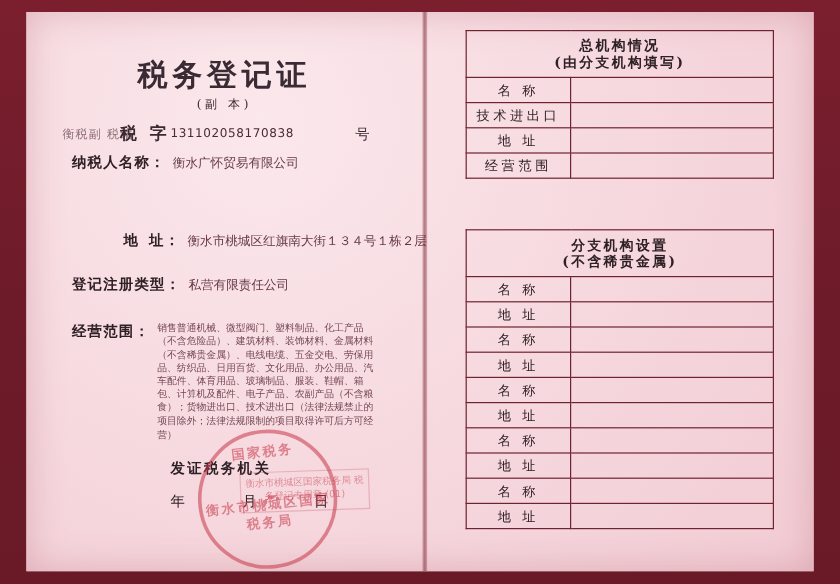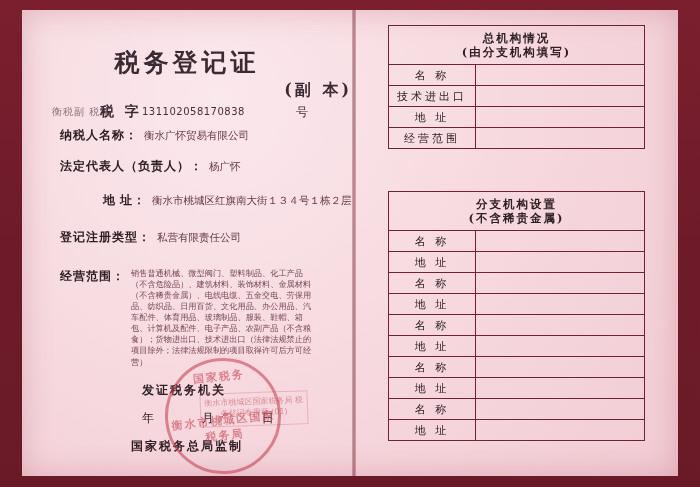--- a/index.html
+++ b/index.html
@@ -59,24 +59,24 @@
     font-family: "DejaVu Serif", "Liberation Serif", serif;
     font-size: 25px;
     font-weight: bold;
     letter-spacing: 4px;
     color: #3a2a33;
   }
   .doc-subtitle {
     position: absolute;
     left: 0; right: 0;
     top: 70px;
-    text-align: right;
-    font-family: "DejaVu Serif", "Liberation Serif", serif;
-    font-size: 16px;
-    font-weight: bold;
+    text-align: center;
+    font-family: "DejaVu Serif", "Liberation Serif", serif;
+    font-size: 10px;
+    font-weight: normal;
     letter-spacing: 3px;
     color: #3a2a33;
   }
   .serial-row {
     position: absolute;
     left: 30px;
     top: 93px;
     width: 258px;
     height: 18px;
     font-size: 11px;
@@ -103,21 +103,21 @@
 
   .field {
     position: absolute;
     left: 38px;
     width: 272px;
     font-size: 12px;
     color: #33242b;
   }
   .field .lbl {
     display: inline-block;
-    font-family: Liberation Serif, serif;
+    font-family: Liberation Mono, monospace;
     font-weight: bold;
     color: #2f2026;
     letter-spacing: 1px;
     white-space: nowrap;
   }
   .field .val {
     display: inline-block;
     margin-left: 6px;
     font-size: 10.5px;
     color: #5a2a3a;
@@ -286,41 +286,37 @@
         <span class="serial-prefix">衡税副 税编</span>
         <span class="serial-label">税 字</span>
         <span class="serial-number">131102058170838</span>
         <span class="serial-hao">号</span>
       </div>
 
       <div class="field f1">
         <span class="lbl">纳税人名称：</span><span class="val">衡水广怀贸易有限公司</span>
       </div>
 
-      <div class="field f2">
-        <span class="lbl">法定代表人（负责人）：</span><span class="val">杨广怀</span>
-      </div>
 
       <div class="field f3">
         <span class="lbl">地    址：</span><span class="val">衡水市桃城区红旗南大街１３４号１栋２层</span>
       </div>
 
       <div class="field f4">
         <span class="lbl">登记注册类型：</span><span class="val">私营有限责任公司</span>
       </div>
 
       <div class="field f5 field-multiline">
         <span class="lbl">经营范围：</span><span class="val">销售普通机械、微型阀门、塑料制品、化工产品（不含危险品）、建筑材料、装饰材料、金属材料（不含稀贵金属）、电线电缆、五金交电、劳保用品、纺织品、日用百货、文化用品、办公用品、汽车配件、体育用品、玻璃制品、服装、鞋帽、箱包、计算机及配件、电子产品、农副产品（不含粮食）；货物进出口、技术进出口（法律法规禁止的项目除外；法律法规限制的项目取得许可后方可经营）</span>
       </div>
 
 
 
       <div class="issuer-line">发证税务机关</div>
       <div class="date-line">年    月    日</div>
-      <div class="footer-line">国家税务总局监制</div>
 
       <div class="seal">
         <div class="seal-text-top">国家税务</div>
         <div class="seal-text-bottom">衡水市桃城区国家税务局</div>
       </div>
       <div class="stamp-rect">衡水市桃城区国家税务局
 税务登记专用章
 (01)</div>
     </div>
 

